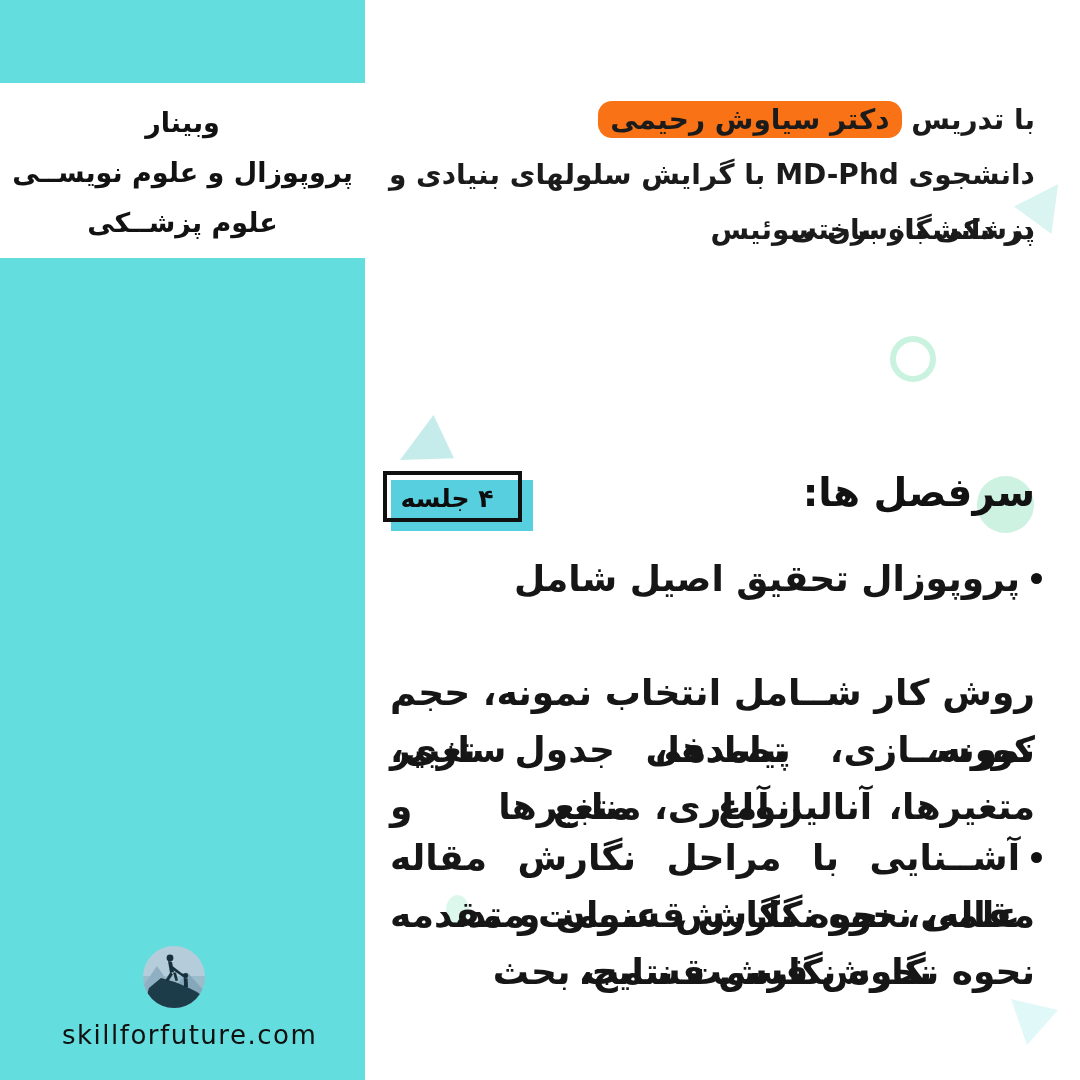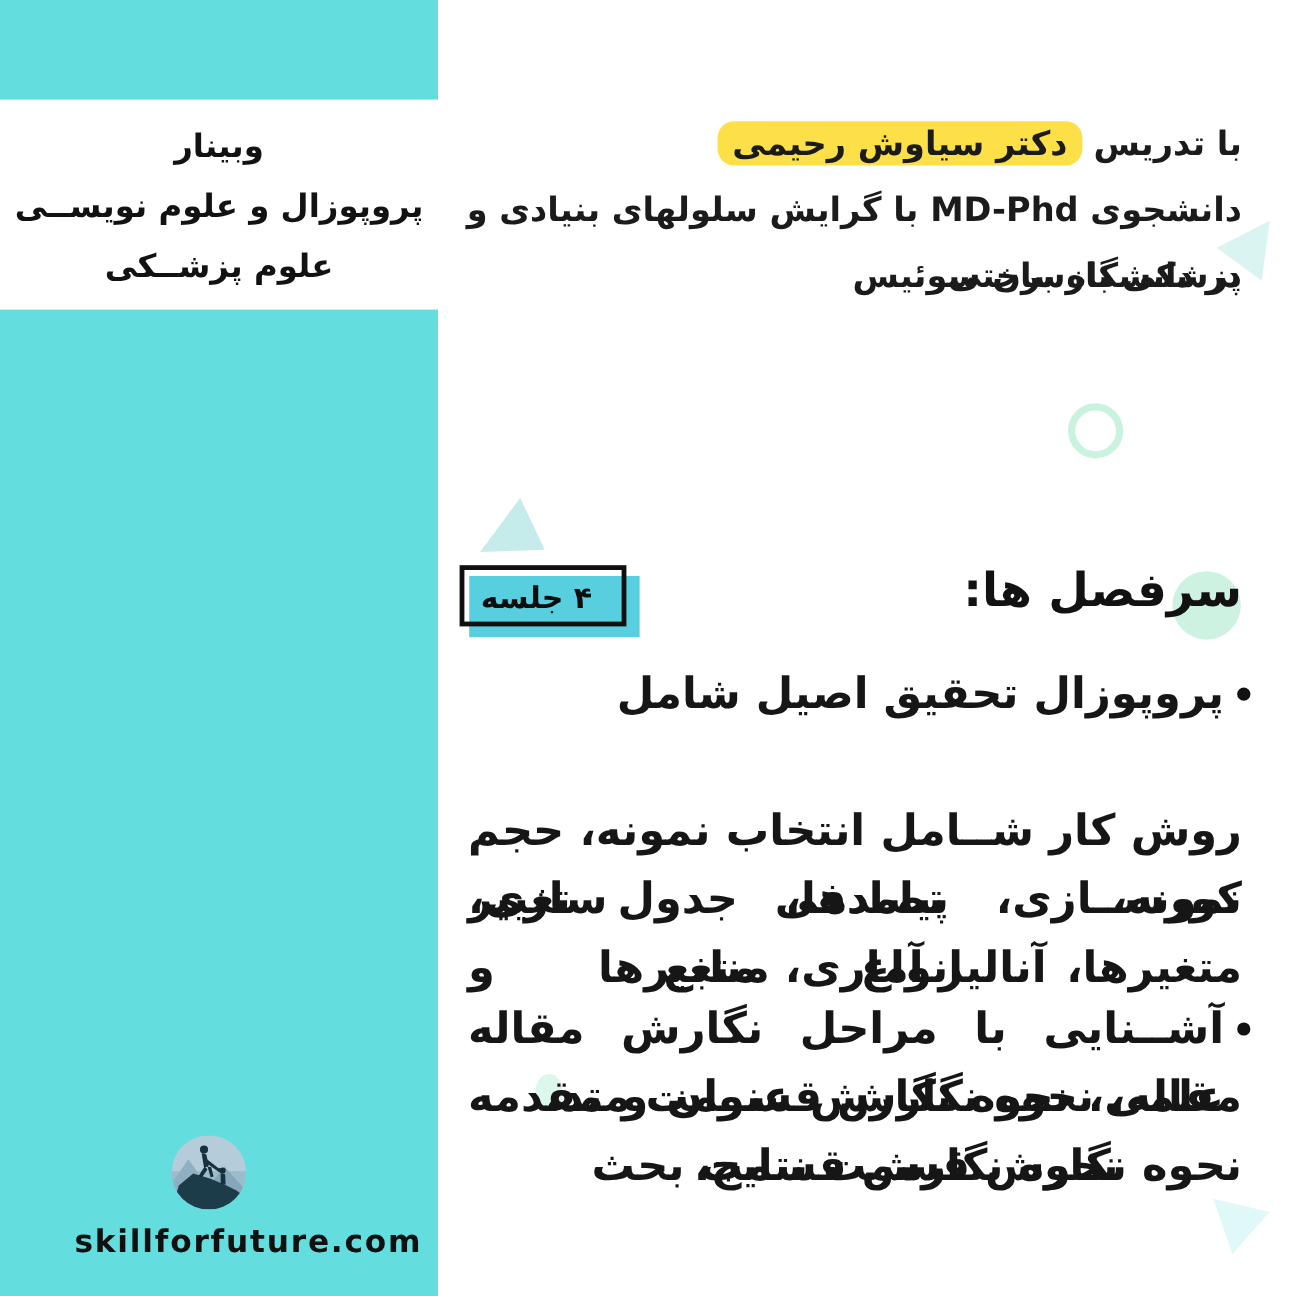--- a/index.html
+++ b/index.html
@@ -18,21 +18,21 @@
 
   
   .left-title { left:0; top:98px; width:365px; text-align:center; direction:rtl;
                 font-size:27px; font-weight:bold; color:#121212; z-index:2; }
   .left-title .t-line { height:50px; line-height:50px; }
 
   
   .instructor { right:45px; top:92px; width:660px; direction:rtl; text-align:right;
                 font-size:28px; font-weight:bold; color:#1b1b1b; z-index:2; }
   .instructor .i-line { height:55px; line-height:55px; }
-  .name-pill { background:#fde047; border-radius:14px; padding:2px 12px; }
+  .name-pill { background:#f97316; border-radius:14px; padding:2px 12px; }
 
   
   .tri-upper   { left:1014px; top:184px; width:48px; height:50px; background:#daf4f1;
                  clip-path:polygon(92% 0%, 0% 45%, 78% 100%); z-index:1; }
   .ring        { left:890px; top:336px; width:46px; height:46px; border:6px solid #c9f2df;
                  border-radius:50%; z-index:1; }
   .tri-mid     { left:400px; top:415px; width:54px; height:45px; background:#c6ebeb;
                  clip-path:polygon(62% 0%, 0% 100%, 100% 96%); z-index:1; }
   .head-circle { left:977px; top:476px; width:57px; height:57px; border-radius:50%;
                  background:#cdf2e1; z-index:1; }
@@ -56,21 +56,21 @@
              direction:rtl; font-size:36px; font-weight:bold; color:#161616; z-index:2; }
   .al-right   { text-align:right; }
   .al-center  { text-align:center; }
   .al-stretch { text-align:justify; text-align-last:justify; }
   .bullet-dot { position:absolute; width:11px; height:11px; border-radius:50%;
                 background:#111; right:38px; z-index:2; }
 
   
   .logo-wrap { left:143px; top:946px; width:62px; height:62px; border-radius:50%;
                overflow:hidden; z-index:2; }
-  .website   { left:62px; top:1020px; font-size:26px; font-weight:bold;
+  .website   { left:62px; top:1020px; font-size:26px; font-weight:normal;
                letter-spacing:1.5px; color:#101010; z-index:2; }
 </style>
 </head>
 <body>
 
 <div class="canvas">
 
   <div class="abs top-block"></div>
   <div class="abs left-col"></div>
 

